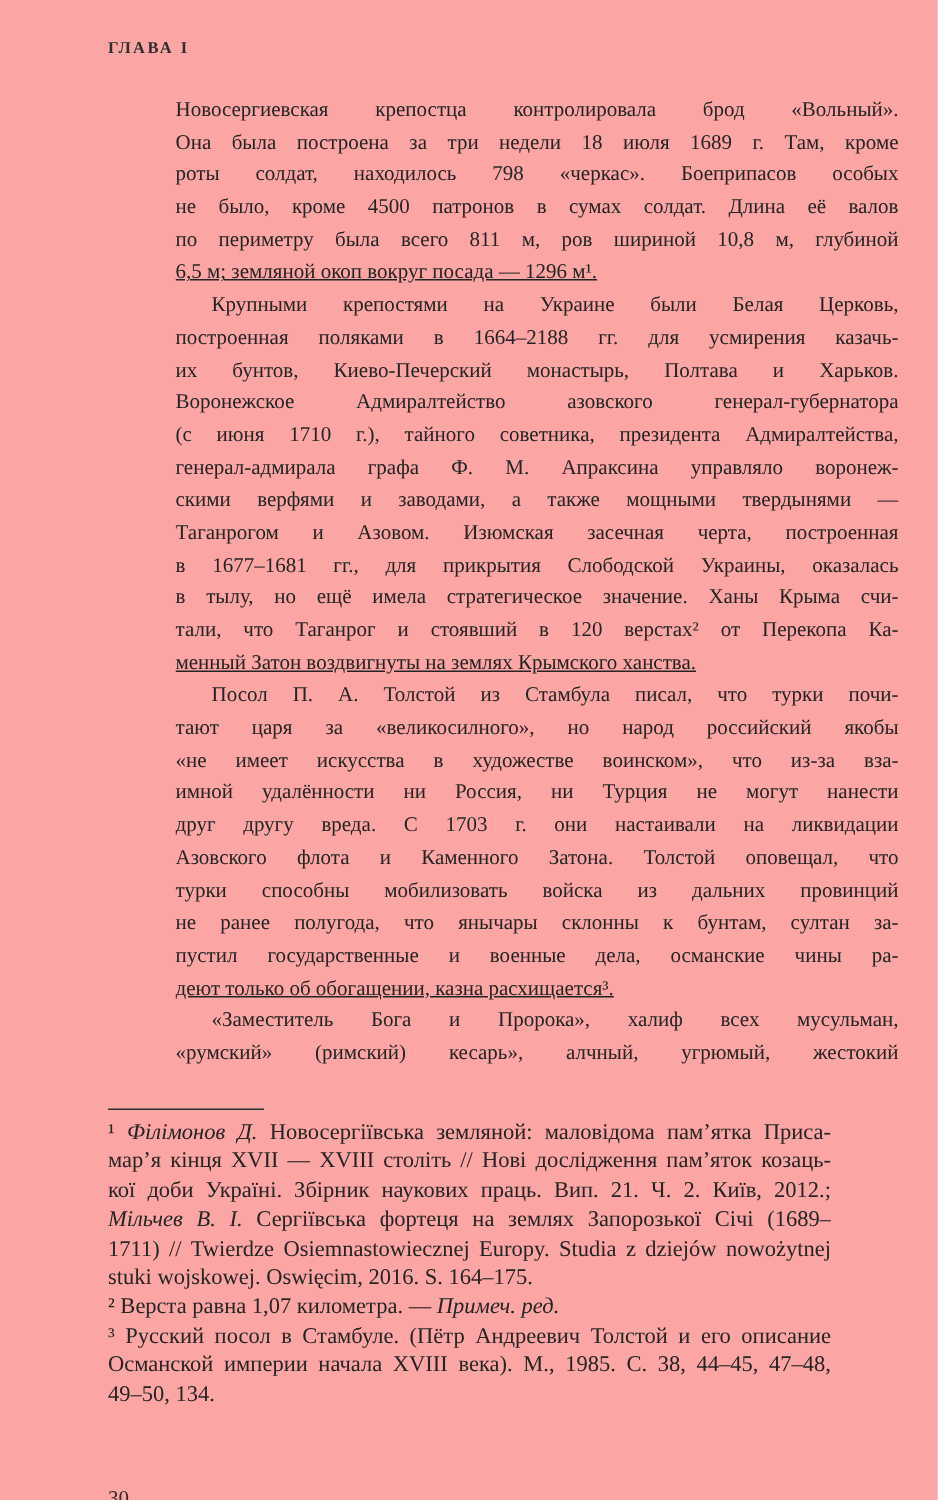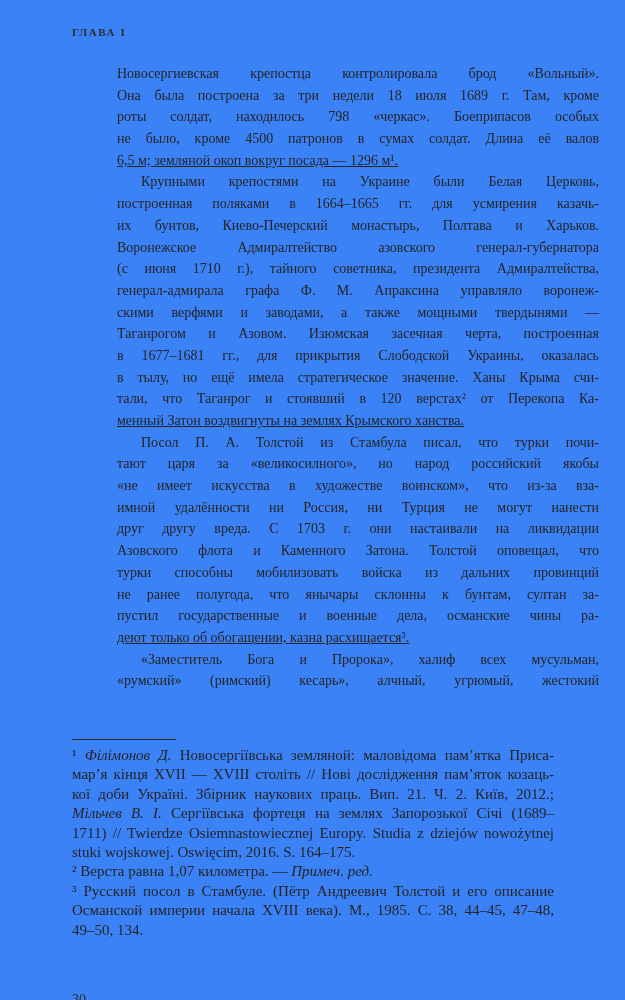--- a/index.html
+++ b/index.html
@@ -1,21 +1,21 @@
 <!DOCTYPE html>
 <html lang="ru"><head>
 <meta charset="utf-8">
 <style>
   html, body { margin: 0; padding: 0; background: #e8e8e8; }
   .page {
     position: relative;
     width: 625px;
     height: 1000px;
     margin: 0 auto;
-    background: #3b82f6;
+    background: #fca5a5;
     font-family: "Liberation Serif", "DejaVu Serif", serif;
     color: #242424;
     overflow: hidden;
   }
   .running-head {
     position: absolute;
     left: 72px;
     top: 26px;
     font-size: 11px;
     font-weight: bold;
@@ -77,25 +77,26 @@
 
 <div class="page">
   <div class="running-head">ГЛАВА I</div>
 
   <div class="body-text">
       <div class="para">
         <div class="line">Новосергиевская крепостца контролировала брод «Вольный».</div>
         <div class="line">Она была построена за три недели 18 июля 1689 г. Там, кроме</div>
         <div class="line">роты солдат, находилось 798 «черкас». Боеприпасов особых</div>
         <div class="line">не было, кроме 4500 патронов в сумах солдат. Длина её валов</div>
+        <div class="line">по периметру была всего 811 м, ров шириной 10,8 м, глубиной</div>
         <div class="line end">6,5 м; земляной окоп вокруг посада — 1296 м¹.</div>
       </div>
       <div class="para">
         <div class="line first">Крупными крепостями на Украине были Белая Церковь,</div>
-        <div class="line">построенная поляками в 1664–1665 гг. для усмирения казачь-</div>
+        <div class="line">построенная поляками в 1664–2188 гг. для усмирения казачь-</div>
         <div class="line">их бунтов, Киево-Печерский монастырь, Полтава и Харьков.</div>
         <div class="line">Воронежское Адмиралтейство азовского генерал-губернатора</div>
         <div class="line">(с июня 1710 г.), тайного советника, президента Адмиралтейства,</div>
         <div class="line">генерал-адмирала графа Ф. М. Апраксина управляло воронеж-</div>
         <div class="line">скими верфями и заводами, а также мощными твердынями —</div>
         <div class="line">Таганрогом и Азовом. Изюмская засечная черта, построенная</div>
         <div class="line">в 1677–1681 гг., для прикрытия Слободской Украины, оказалась</div>
         <div class="line">в тылу, но ещё имела стратегическое значение. Ханы Крыма счи-</div>
         <div class="line">тали, что Таганрог и стоявший в 120 верстах² от Перекопа Ка-</div>
         <div class="line end">менный Затон воздвигнуты на землях Крымского ханства.</div>

